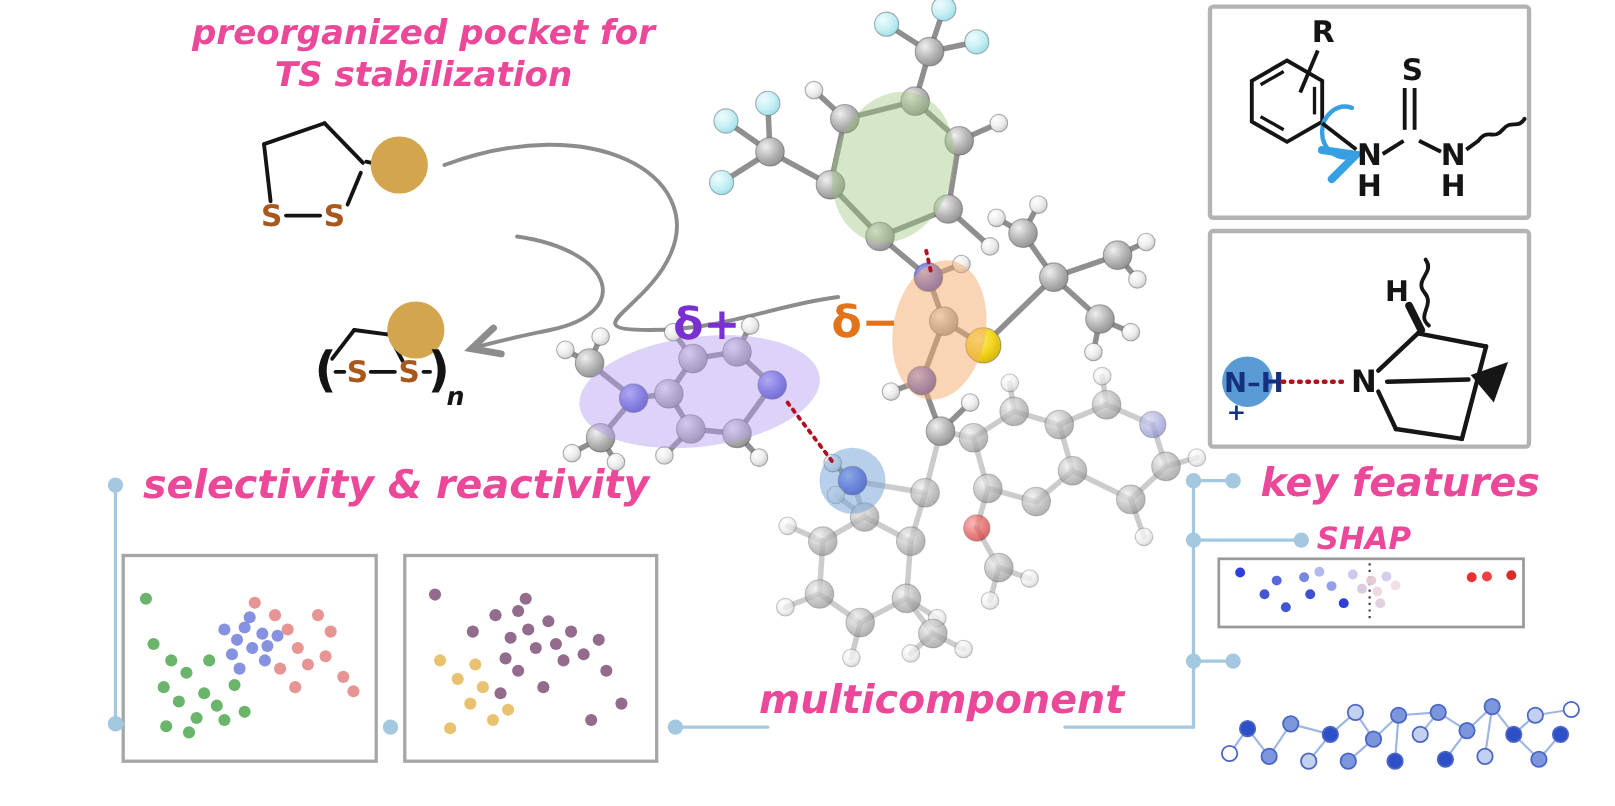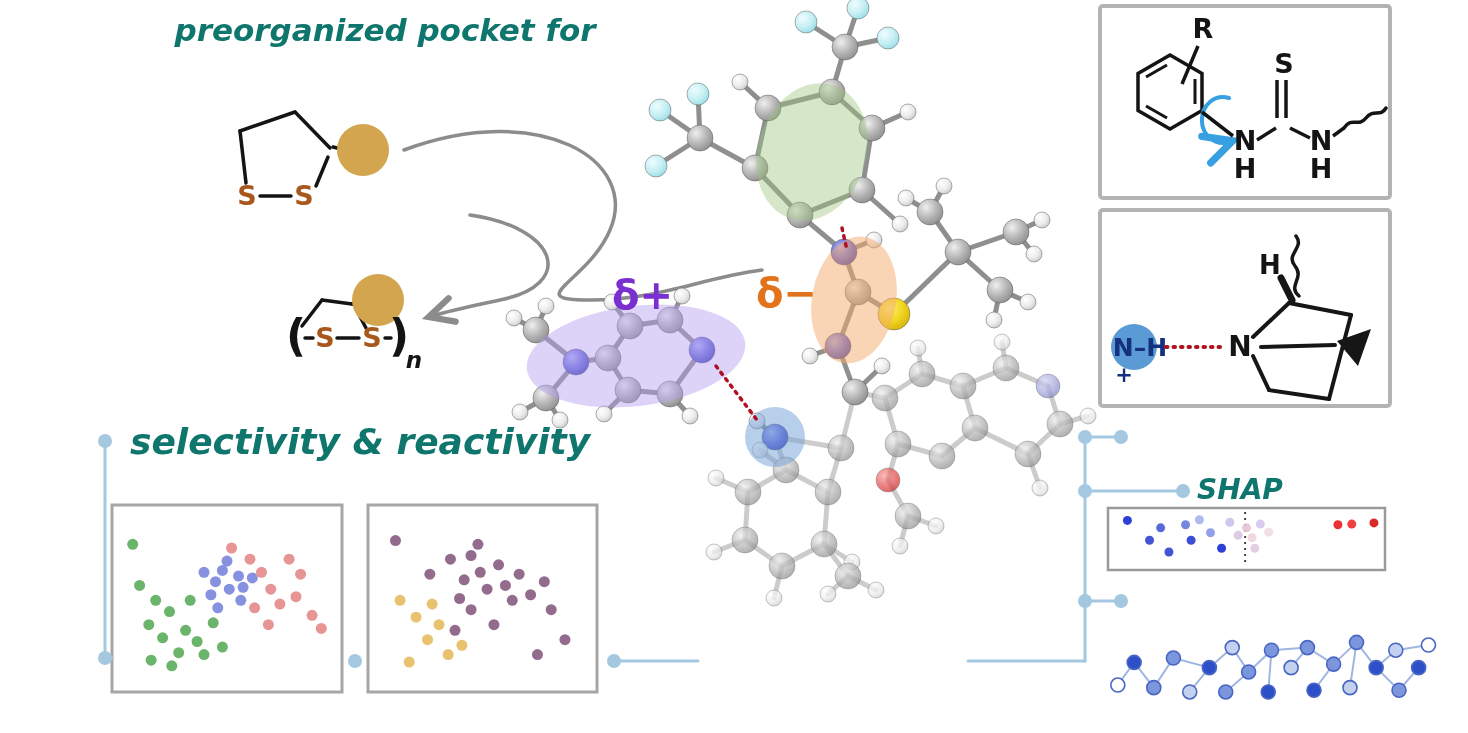--- a/index.html
+++ b/index.html
@@ -1,20 +1,20 @@
 <!DOCTYPE html>
 <html lang="en"><head>
 <meta charset="utf-8">
 <style>
   *{box-sizing:border-box}
   body{margin:0;background:#ffffff}
   .stage{position:relative;width:1468px;height:733px;background:#fff;overflow:hidden;
          font-family:"DejaVu Sans","Liberation Sans",sans-serif;color:#1b1b1b}
   #scene{position:absolute;left:0;top:0}
-  .cap{position:absolute;font-weight:bold;font-style:italic;color:#0f766e;white-space:nowrap}
+  .cap{position:absolute;font-weight:bold;font-style:italic;color:#ec4899;white-space:nowrap}
   .center{transform:translateX(-50%)}
   .plotlabel{background:#fff;padding:0 10px}
   .f31{font-size:31px}.f29{font-size:36px}.f28{font-size:28px}.f27{font-size:27px}
   .delta{position:absolute;font-weight:bold;font-size:40px;white-space:nowrap}
 </style>
 </head>
 <body>
 
 <div class="stage">
 
@@ -495,23 +495,26 @@
     <circle class="conndot" cx="1085" cy="437" r="7" fill="#a3c8e0"></circle>
     <circle class="conndot" cx="1121" cy="437" r="7" fill="#a3c8e0"></circle>
     <circle class="conndot" cx="1085" cy="491" r="7" fill="#a3c8e0"></circle>
     <circle class="conndot" cx="1183" cy="491" r="7" fill="#a3c8e0"></circle>
     <circle class="conndot" cx="1085" cy="601" r="7" fill="#a3c8e0"></circle>
     <circle class="conndot" cx="1121" cy="601" r="7" fill="#a3c8e0"></circle>
   </g>
 </svg>
 
 <div class="cap f31" style="left:150px;top:12px;width:470px;text-align:center">preorganized pocket for</div>
+<div class="cap f31" style="left:150px;top:50px;width:470px;text-align:center">TS stabilization</div>
 
 <div class="cap f29" style="left:130px;top:421px">selectivity &amp; reactivity</div>
 
 
-
+<div class="cap f29" style="left:690px;top:616px;width:310px;text-align:center">multicomponent</div>
+
+<div class="cap f29" style="left:1146px;top:419px">key features</div>
 <div class="cap f28 center" style="left:1240px;top:473px">SHAP</div>
 
 <div class="delta" id="delta-plus" style="left: 612px; top: 272px; color: rgb(122, 47, 208);">δ+</div>
 <div class="delta" id="delta-minus" style="left: 756px; top: 270px; color: rgb(226, 115, 26);">δ−</div>
 
 </div>
 
 </body></html>

